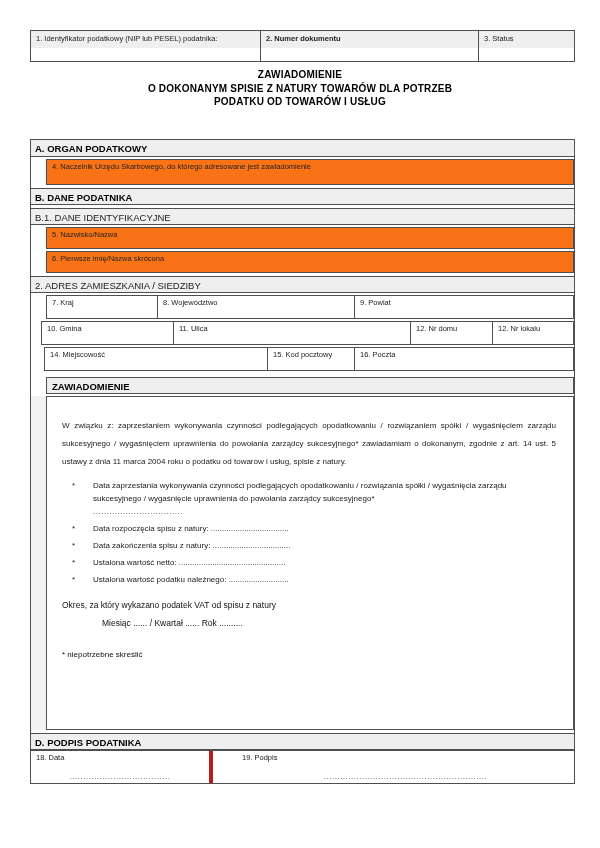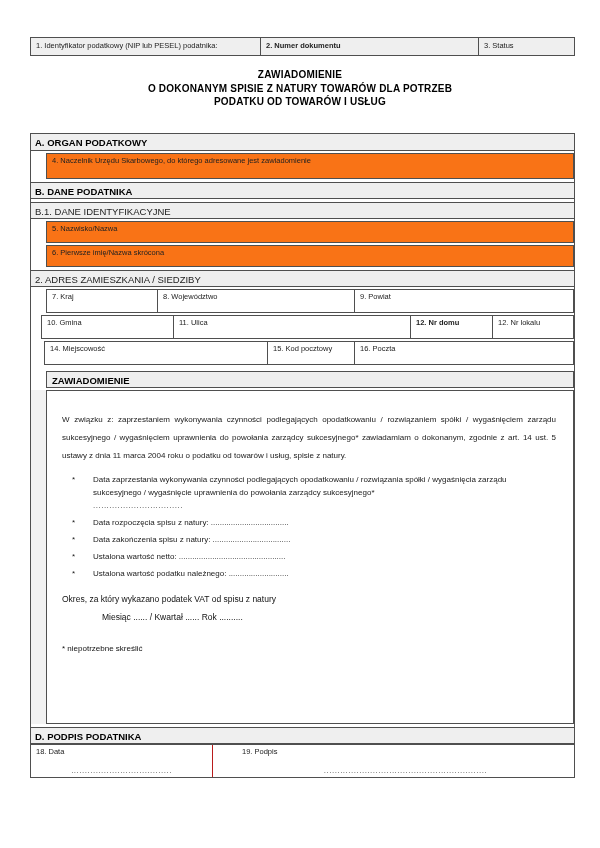--- a/index.html
+++ b/index.html
@@ -9,21 +9,20 @@
     font-family: "Liberation Sans", sans-serif;
     color: #1a1a1a;
     position: relative;
   }
   .page { position: absolute; inset: 0; width: 600px; height: 848px; background: #fff; }
 
   
   .top-row {
     position: absolute; left: 30px; top: 30px; width: 545px; height: 32px;
     display: flex;
-    align-items: center;
   }
   .top-cell {
     border: 1px solid #4f4f4f; background: #fff;
     display: flex; flex-direction: column;
   }
   .top-cell + .top-cell { margin-left: -1px; }
   .top-cell .lbl {
     background: #efefef; height: 17px; font-size: 7.5px;
     padding: 3px 0 0 5px; color: #222; white-space: nowrap; overflow: hidden;
   }
@@ -32,21 +31,21 @@
 
   
   .title {
     position: absolute; left: 0; top: 68px; width: 100%;
     text-align: center; font-weight: bold; font-size: 10px; line-height: 13.5px;
     color: #000; letter-spacing: .2px;
   }
 
   
   .form-body {
-    position: absolute; left: 30px; top: 133px; width: 545px;
+    position: absolute; left: 30px; top: 139px; width: 545px;
     border: 1px solid #4f4f4f; background: #fff;
   }
   .sec-head {
     height: 17px; background: #efefef;
     border-bottom: 1px solid #4f4f4f;
     font-weight: bold; font-size: 9.5px; padding: 3px 0 0 4px; color: #000;
     white-space: nowrap;
   }
   .sec-head.mid { border-top: 1px solid #4f4f4f; margin-top: 3px; }
   .sec-head.plain { font-weight: normal; color: #222; }
@@ -61,21 +60,21 @@
   .addr-row { display: flex; margin-top: 2px; height: 24px; }
   .addr-row.r1 { margin-left: 15px; }
   .addr-row.r2 { margin-left: 10px; }
   .addr-row.r3 { margin-left: 13px; }
   .acell {
     border: 1px solid #4f4f4f; background: #fff; font-size: 7.5px; color: #222;
     padding: 2px 0 0 5px; white-space: nowrap; overflow: hidden;
   }
   .acell + .acell { margin-left: -1px; }
   .r1 .a7 { width: 112px; } .r1 .a8 { width: 198px; } .r1 .a9 { flex: 1; }
-  .r2 .a10 { width: 133px; } .r2 .a11 { width: 238px; } .r2 .a12 { width: 83px; font-weight: bold; } .r2 .a13 { flex: 1; }
+  .r2 .a10 { width: 133px; } .r2 .a11 { width: 238px; } .r2 .a12 { width: 83px; } .r2 .a13 { flex: 1; }
   .r3 .a14 { width: 224px; } .r3 .a15 { width: 88px; } .r3 .a16 { flex: 1; }
 
   
   .c-head {
     margin: 6px 0 0 15px; height: 17px; background: #efefef;
     border: 1px solid #4f4f4f; font-weight: bold; font-size: 9.5px;
     padding: 3px 0 0 5px; color: #000;
   }
   .c-content {
     margin: 2px 0 0 15px; height: 334px; border: 1px solid #4f4f4f;
@@ -95,21 +94,21 @@
   .c-bullets .mark { width: 21px; flex: none; }
   .c-bullets .btxt { flex: 1; }
   .c-bullets .dots2 { display: block; letter-spacing: .5px; color: #333; }
   .c-period { font-size: 8.5px; margin-top: 14px; color: #111; }
   .c-period-line { font-size: 8.5px; margin: 8px 0 0 40px; color: #111; }
   .c-footnote { font-size: 8px; margin-top: 22px; color: #111; }
 
   
   .d-row { display: flex; height: 33px; border-top: 1px solid #4f4f4f; }
   .d-cell { position: relative; font-size: 7.5px; color: #222; padding: 2px 0 0 5px; }
-  .d-cell.d18 { width: 182px; border-right: 1px solid #b91c1c; }
+  .d-cell.d18 { width: 182px; border-right: 4px solid #b91c1c; }
   .d-cell.d19 { flex: 1; margin-left: 24px; }
   .d-dots {
     position: absolute; bottom: 2px; left: 0; width: 100%;
     text-align: center; font-size: 8px; color: #444; letter-spacing: .5px;
   }
 </style>
 </head>
 <body>
 
 <div class="page">

